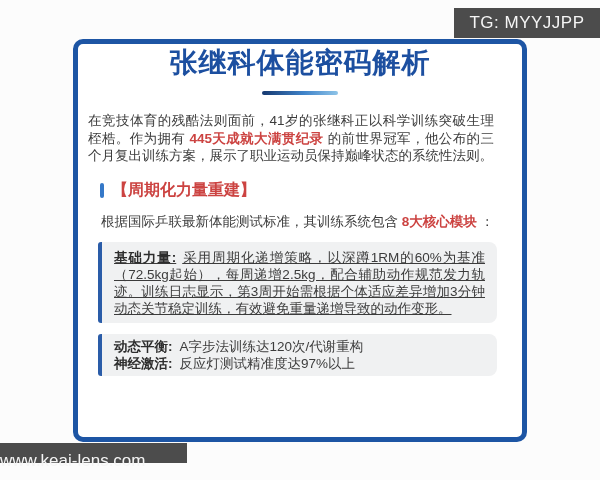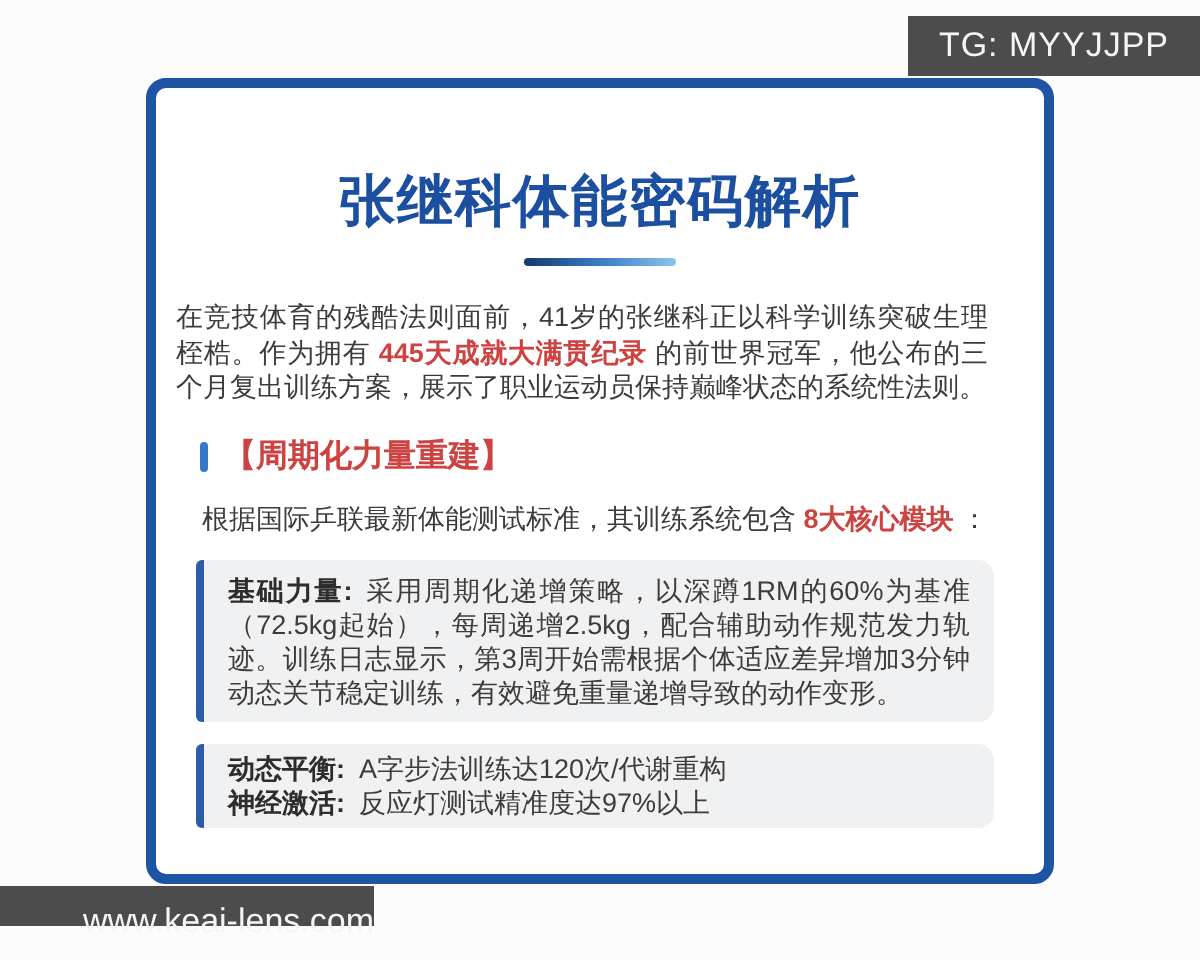--- a/index.html
+++ b/index.html
@@ -20,21 +20,20 @@
   }
   .card {
     position: absolute; left: 73px; top: 39px;
     width: 454px; height: 403px;
     background: #ffffff;
     border: 5px solid #1d55a4;
     border-radius: 10px;
     z-index: 1;
   }
   .card-title {
-    margin-top: 38px;
     text-align: center;
     font-size: 28px; font-weight: bold;
     color: #1c4fa0; letter-spacing: 1px;
   }
   .title-underline {
     width: 76px; height: 4px;
     margin: 9px auto 0;
     background: linear-gradient(90deg, #16386f, #3f83c9 55%, #8ec4e8);
     border-radius: 2px;
   }
@@ -54,31 +53,31 @@
     margin: 12px 28px 0 22px;
     font-size: 13.5px; color: #3c3c3c; text-align: right;
   }
   .info-box {
     margin: 11px 25px 0 20px;
     background: #f0f1f2;
     border-left: 4px solid #2a5ca8;
     border-radius: 3px 8px 8px 3px;
     font-size: 13.5px; line-height: 17px; color: #3c3c3c;
   }
-  .box1 { padding: 7px 12px 6px; text-align: justify; }
+  .box1 { padding: 7px 12px 6px; text-align: justify; text-decoration: underline; }
   .box2 { padding: 4px 12px 3px; }
   .box-label { font-weight: bold; color: #2d2d2d; }
   .box1 .box-label { margin-right: 6px; }
   .box2-row { line-height: 17.5px; }
   .box2-row .box-label { display: inline-block; margin-right: 7px; }
   .watermark {
     position: absolute; left: 0; top: 443px;
     width: 187px; height: 20px;
     background: #4c4c4c; color: #f5f5f5;
-    font-size: 17px; line-height: 36px; text-align: right;
+    font-size: 17px; line-height: 36px; text-align: left;
     z-index: 3;
   }
 </style>
 </head>
 <body>
 
 <div class="tg-badge">TG: MYYJJPP</div>
 
 <div class="card">
   <div class="card-title">张继科体能密码解析</div>

